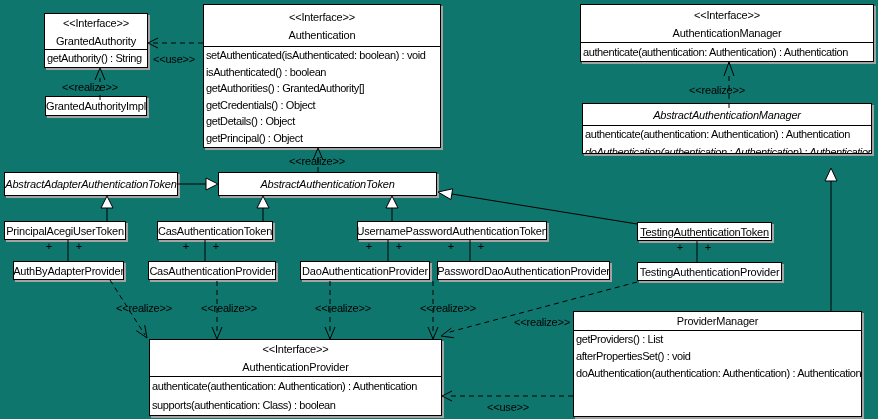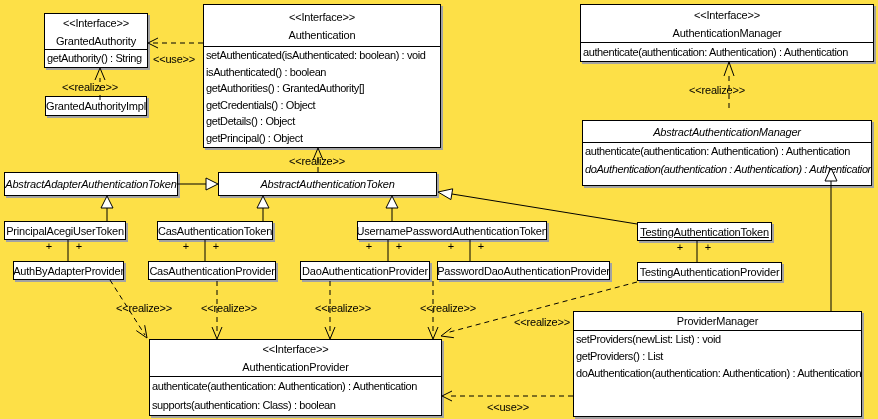--- a/index.html
+++ b/index.html
@@ -1,18 +1,18 @@
 <!DOCTYPE html>
 <html><head>
 <meta charset="utf-8">
 <style>
   html,body { margin:0; padding:0; background:#efefef; }
   #canvas {
     position:relative; width:878px; height:419px; overflow:hidden;
-    background:#fde047;
+    background:#0f766e;
     font-family:"Liberation Sans","DejaVu Sans",sans-serif;
     font-size:11px; color:#000;
   }
   .box {
     position:absolute; background:#fff; border:1px solid #000;
     box-shadow:2px 2px 0 0 #a3a3a3; box-sizing:border-box; overflow:hidden;
   }
   .hdr {
     display:flex; flex-direction:column; justify-content:center;
     border-bottom:1px solid #000; box-sizing:border-box; overflow:hidden;
@@ -127,21 +127,21 @@
   <div class="box" style="left:580px; top:4px; width:294px; height:58px;">
     <div class="hdr" style="height:38px;">
       <div class="stereo">&lt;&lt;Interface&gt;&gt;</div>
       <div class="cname">AuthenticationManager</div>
     </div>
     <div class="methods" style="line-height:18px;">
       <div class="m">authenticate(authentication: Authentication) : Authentication</div>
     </div>
   </div>
 
-  <div class="box abstract" style="left:582px; top:120px; width:290px; height:66px;">
+  <div class="box abstract" style="left:582px; top:103px; width:290px; height:51px;">
     <div class="hdr" style="height:22px;">
       <div class="cname">AbstractAuthenticationManager</div>
     </div>
     <div class="methods" style="line-height:17.5px;">
       <div class="m">authenticate(authentication: Authentication) : Authentication</div>
       <div class="m it">doAuthentication(authentication : Authentication) : Authentication</div>
     </div>
   </div>
 
   <div class="box simple abstract" style="left:4px; top:172px; width:174px; height:24px;">
@@ -197,22 +197,22 @@
       <div class="m">authenticate(authentication: Authentication) : Authentication</div>
       <div class="m">supports(authentication: Class) : boolean</div>
     </div>
   </div>
 
   <div class="box" style="left:573px; top:311px; width:289px; height:106px;">
     <div class="hdr" style="height:19px;">
       <div class="cname" style="line-height:19px;">ProviderManager</div>
     </div>
     <div class="methods" style="line-height:17px;">
-      <div class="m">setProviders(newList: List) : void</div>
       <div class="m">getProviders() : List</div>
+      <div class="m">afterPropertiesSet() : void</div>
       <div class="m">doAuthentication(authentication: Authentication) : Authentication</div>
     </div>
   </div>
 
   <div class="edge-label" style="left:150px; top:53px; width:48px;">&lt;&lt;use&gt;&gt;</div>
   <div class="edge-label" style="left:60px; top:81px; width:60px;">&lt;&lt;realize&gt;&gt;</div>
   <div class="edge-label" style="left:286px; top:155px; width:62px;">&lt;&lt;realize&gt;&gt;</div>
   <div class="edge-label" style="left:686px; top:84px; width:62px;">&lt;&lt;realize&gt;&gt;</div>
   <div class="edge-label" style="left:114px; top:302px; width:60px;">&lt;&lt;realize&gt;&gt;</div>
   <div class="edge-label" style="left:199px; top:302px; width:60px;">&lt;&lt;realize&gt;&gt;</div>

